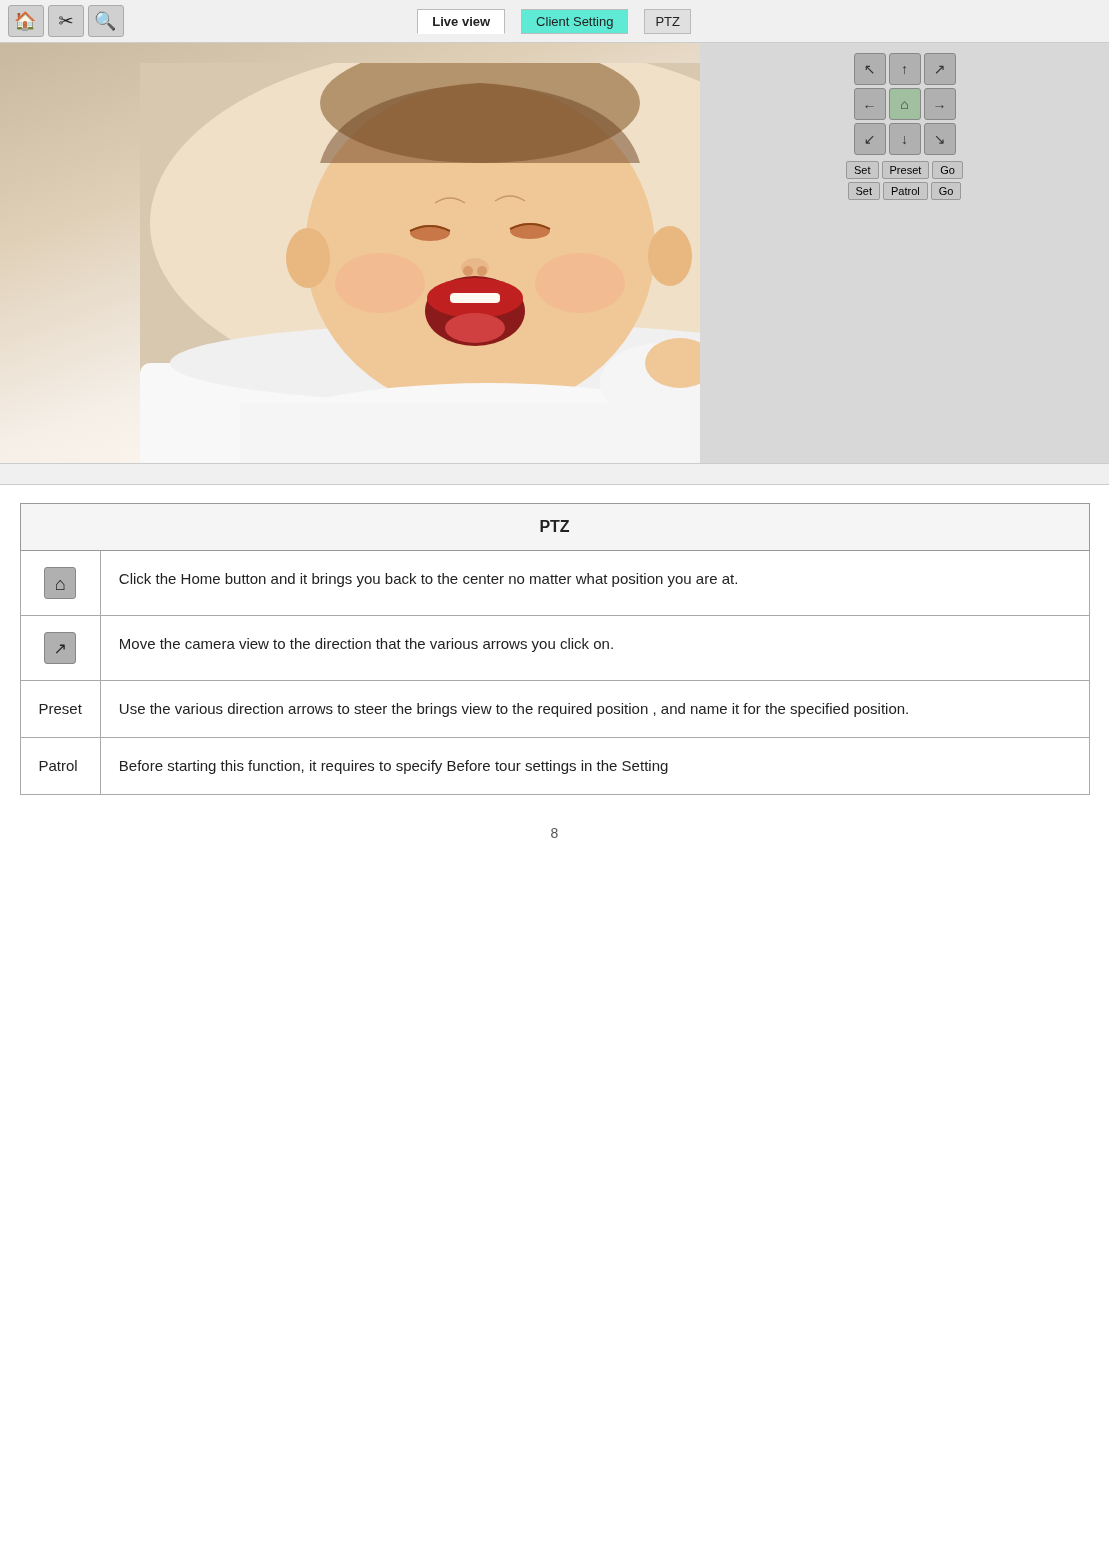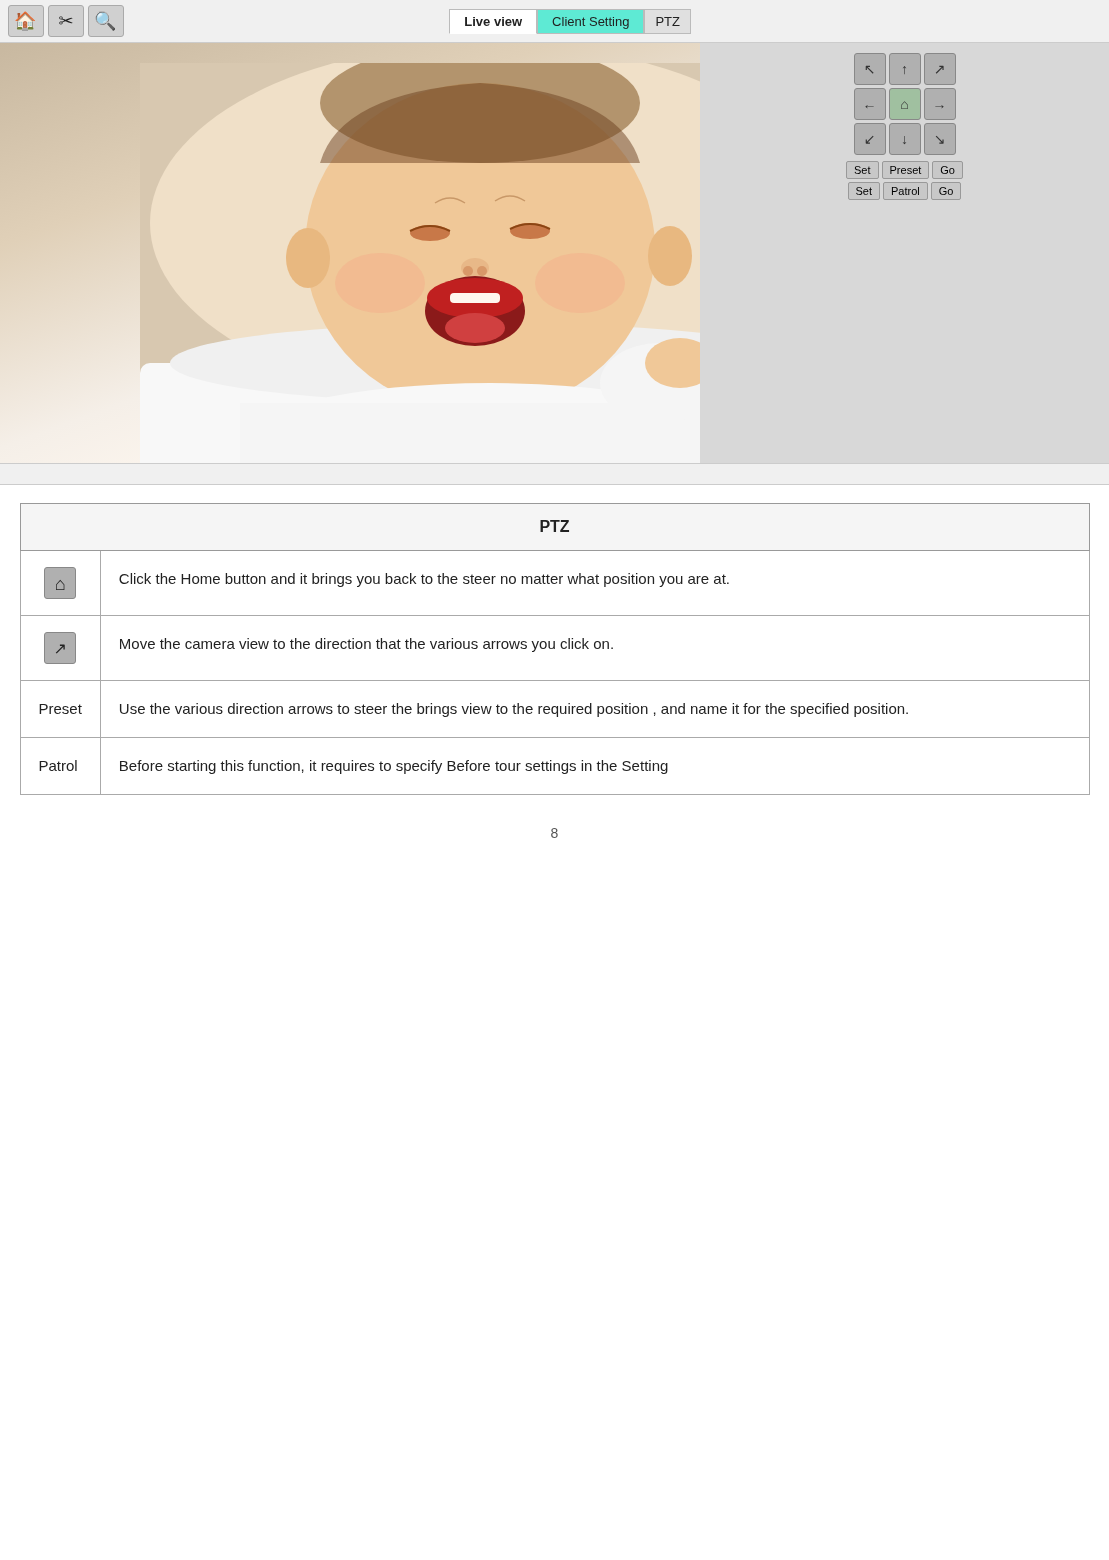--- a/index.html
+++ b/index.html
@@ -171,21 +171,21 @@
     }
   </style>
 </head>
 <body>
 
 <div class="top-bar">
   <div class="toolbar-btn">🏠</div>
   <div class="toolbar-btn">✂</div>
   <div class="toolbar-btn">🔍</div>
 
-  <div style="flex:1; display:flex; justify-content:flex-end; align-items:flex-start; gap:0; padding-right: 410px;">
+  <div style="flex:1; display:flex; justify-content:flex-end; align-items:flex-start; gap:16px; padding-right: 410px;">
     <div class="tab active">Live view</div>
     <div class="tab">Client Setting</div>
     <div class="tab-ptz">PTZ</div>
   </div>
 </div>
 
 <div class="main-area">
 
   <div class="camera-view">
     <div class="baby-face">
@@ -275,21 +275,21 @@
       <th colspan="2">PTZ</th>
     </tr>
   </thead>
   <tbody>
 
     <tr>
       <td class="icon-cell">
         <span class="icon-home">⌂</span>
       </td>
       <td>
-        <span>Click the Home button and it brings you back to the steer no matter what position you are
+        <span>Click the Home button and it brings you back to the center no matter what position you are
 
 at.</span>
       </td>
     </tr>
 
     <tr>
       <td class="icon-cell">
         <span class="icon-arrow">↗</span>
       </td>
       <td>

